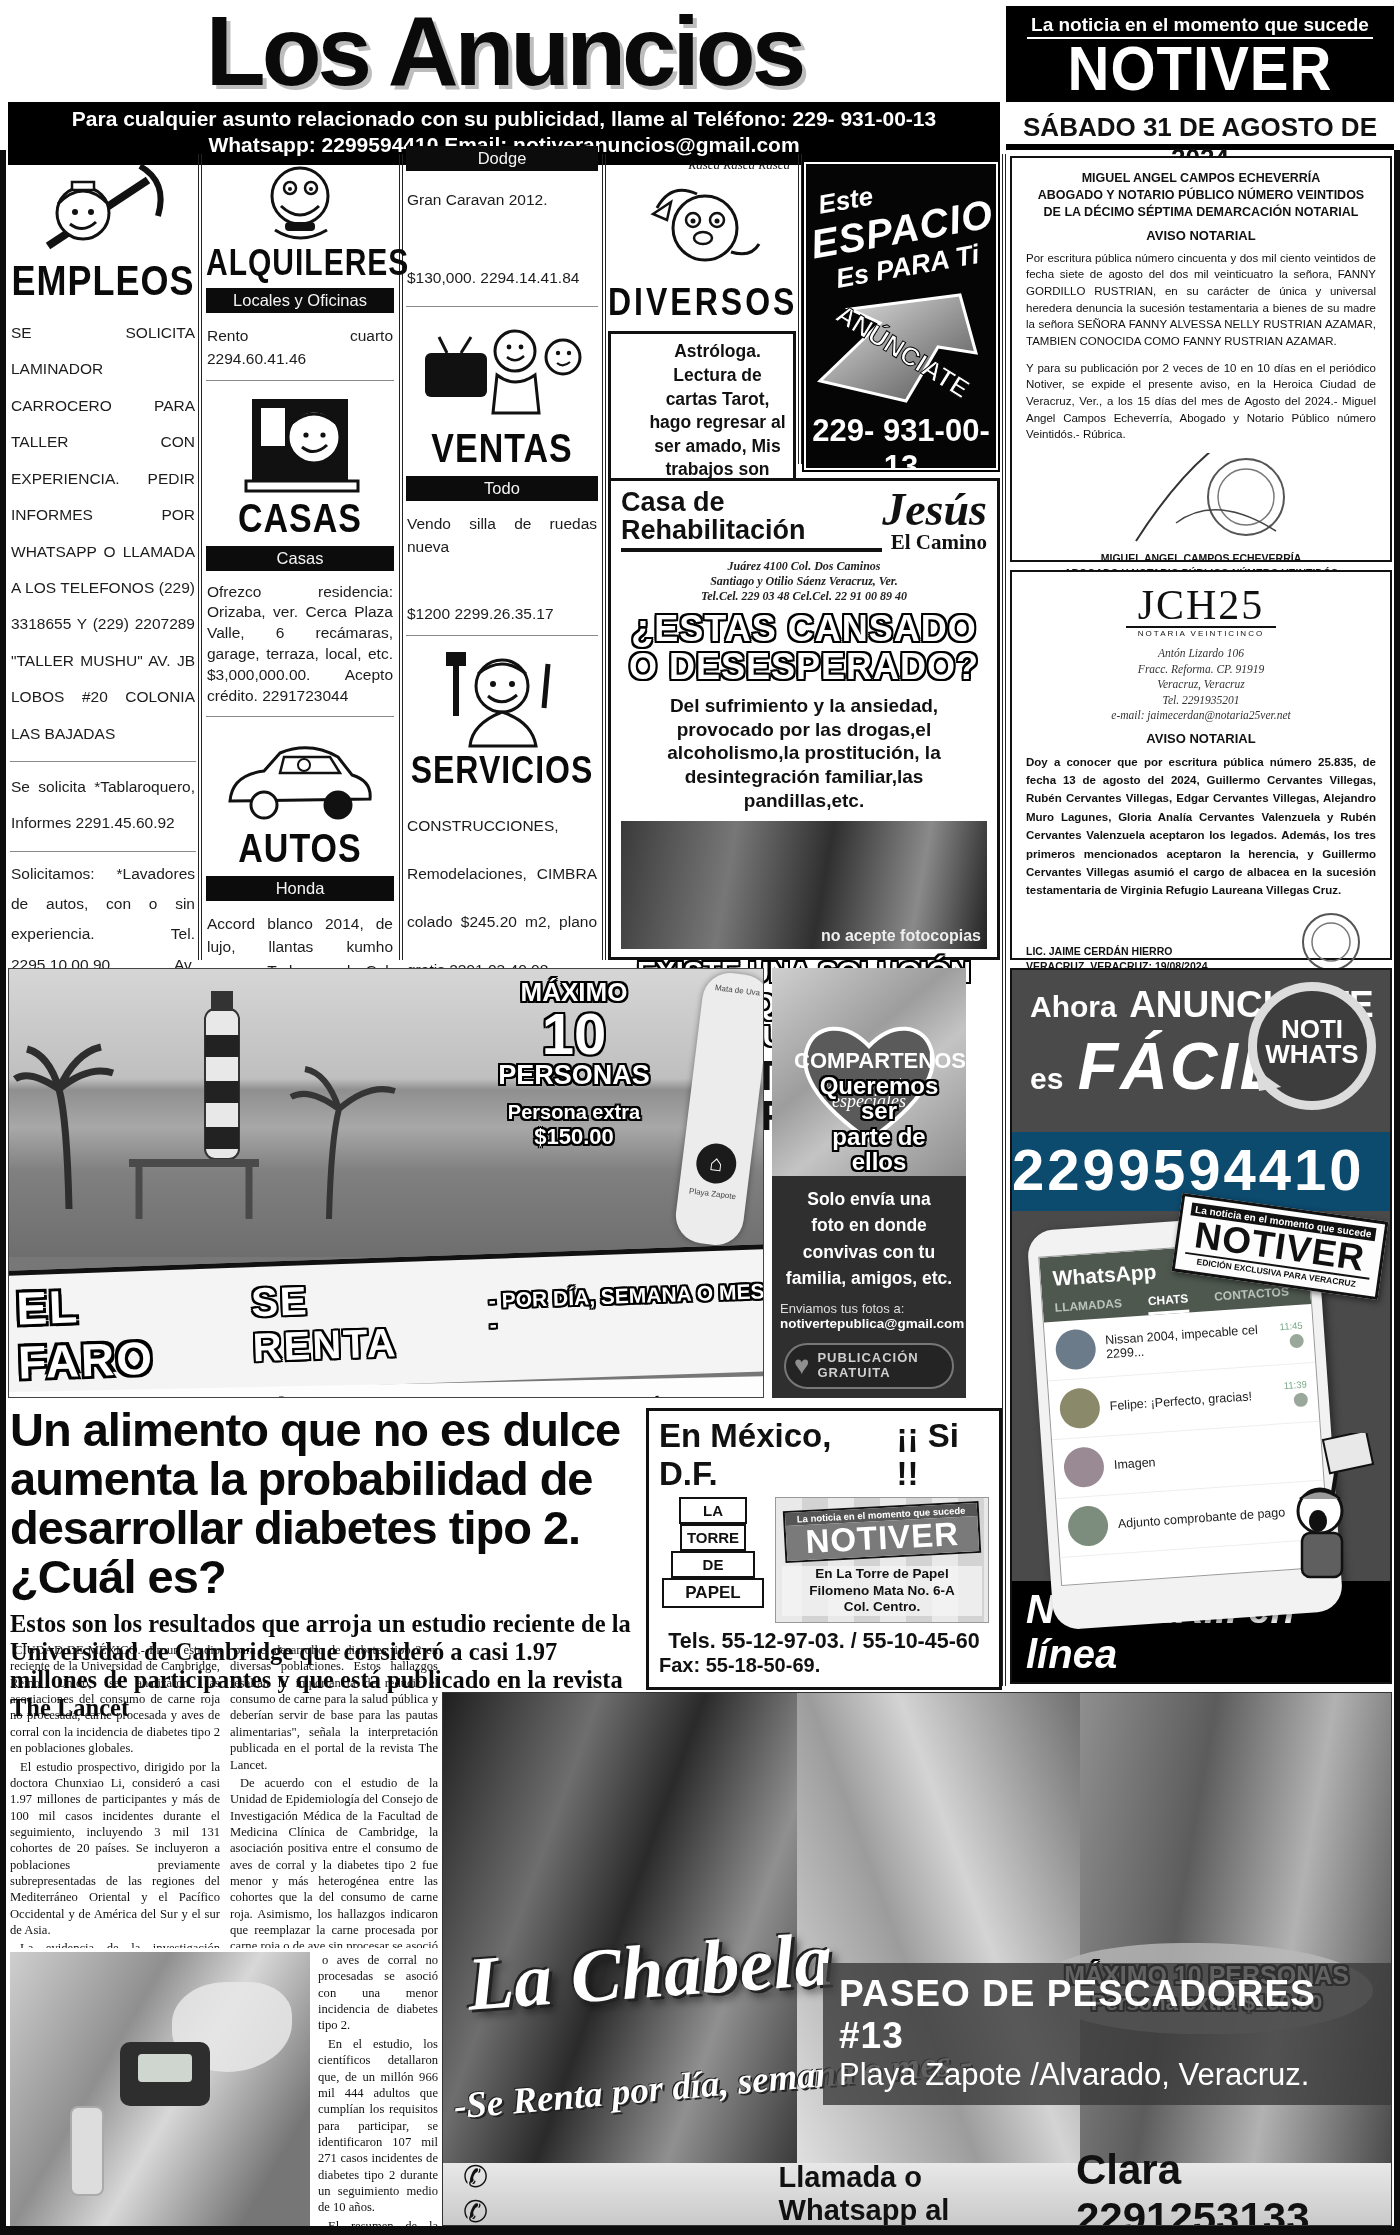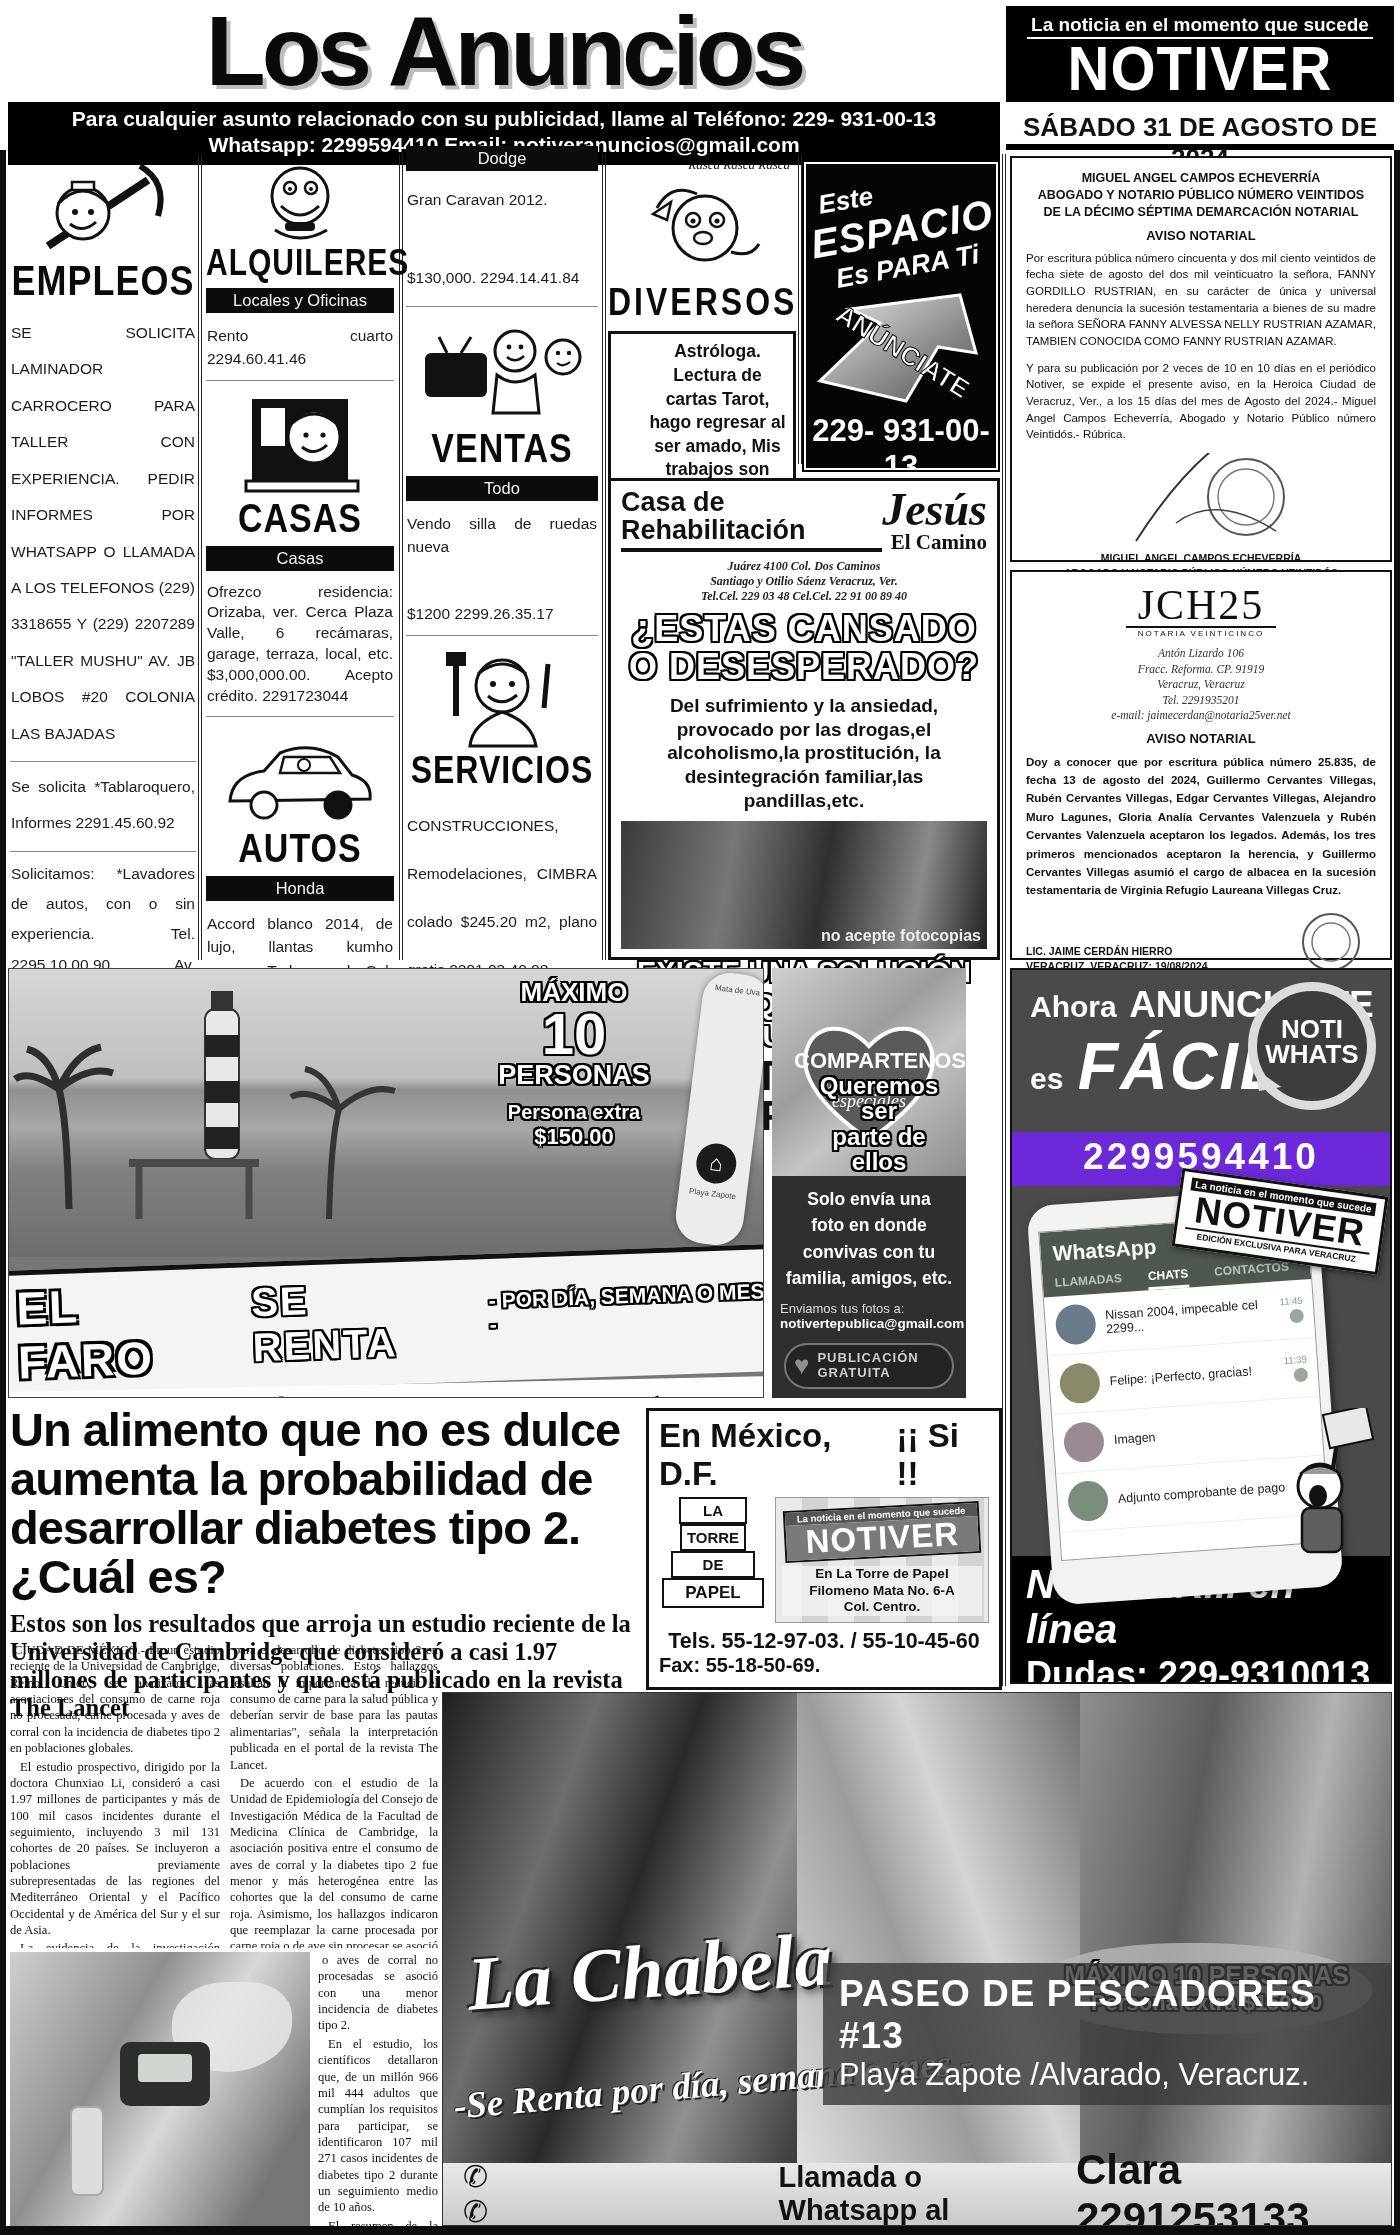--- a/index.html
+++ b/index.html
@@ -121,21 +121,21 @@
   .nw { background:#4a4a4a; border:2px solid #111; overflow:hidden; }
   .nw-top { position:relative; height:162px; padding:14px 0 0 18px; }
   .nw-top .a1 { color:#fff; font-size:30px; font-weight:bold; display:inline-block; margin-right:8px; }
   .nw-top .a2 { color:#fff; font-size:37px; font-weight:900; display:inline-block; }
   .nw-top .a3 { color:#fff; font-size:30px; font-weight:bold; display:inline-block; margin-right:10px; }
   .nw-top .a4 { color:#fff; font-size:66px; font-weight:900; font-style:italic; display:inline-block; line-height:0.8; letter-spacing:2px; }
   .nw-bubble { position:absolute; right:14px; top:12px; width:128px; height:128px; border-radius:50%; border:9px solid #dcdcdc;
                background:#3d3d3d; text-align:center; padding-top:26px; }
   .nw-bubble .b1 { color:#fff; font-size:26px; font-weight:900; line-height:0.95; }
   .nw-bubble .tail { position:absolute; left:-14px; bottom:-6px; width:0; height:0; border:16px solid transparent; border-top-color:#dcdcdc; transform:rotate(35deg); }
-  .nw-number { background:#6d28d9; color:#fff; text-align:center; font-size:37px; font-weight:900; letter-spacing:3px; padding:4px 0 8px; }
+  .nw-number { background:#0c4a6e; color:#fff; text-align:left; font-size:58px; font-weight:900; letter-spacing:3px; padding:4px 0 8px; }
   .nw-phone-area { position:relative; height:370px; }
   .nw-phone { position:absolute; left:28px; top:10px; width:290px; height:400px; background:#f2f2f2; border-radius:26px;
               transform:rotate(-4deg); padding:26px 10px 10px; box-shadow:3px 3px 8px rgba(0,0,0,.5); }
   .nw-screen { background:#fff; height:330px; overflow:hidden; border:1px solid #999; }
   .nw-wa-head { background:#4e584f; color:#fff; padding:10px 12px 0; }
   .nw-wa-title { font-size:21px; font-weight:bold; }
   .nw-wa-tabs { display:flex; gap:26px; margin-top:10px; font-size:12px; font-weight:bold; color:#b9c4ba; }
   .nw-wa-tabs .on { color:#fff; border-bottom:3px solid #fff; padding-bottom:4px; }
   .nw-chat { display:flex; align-items:center; gap:10px; padding:9px 10px; border-bottom:1px solid #eee; }
   .nw-ava { width:40px; height:40px; border-radius:50%; flex:none; }

